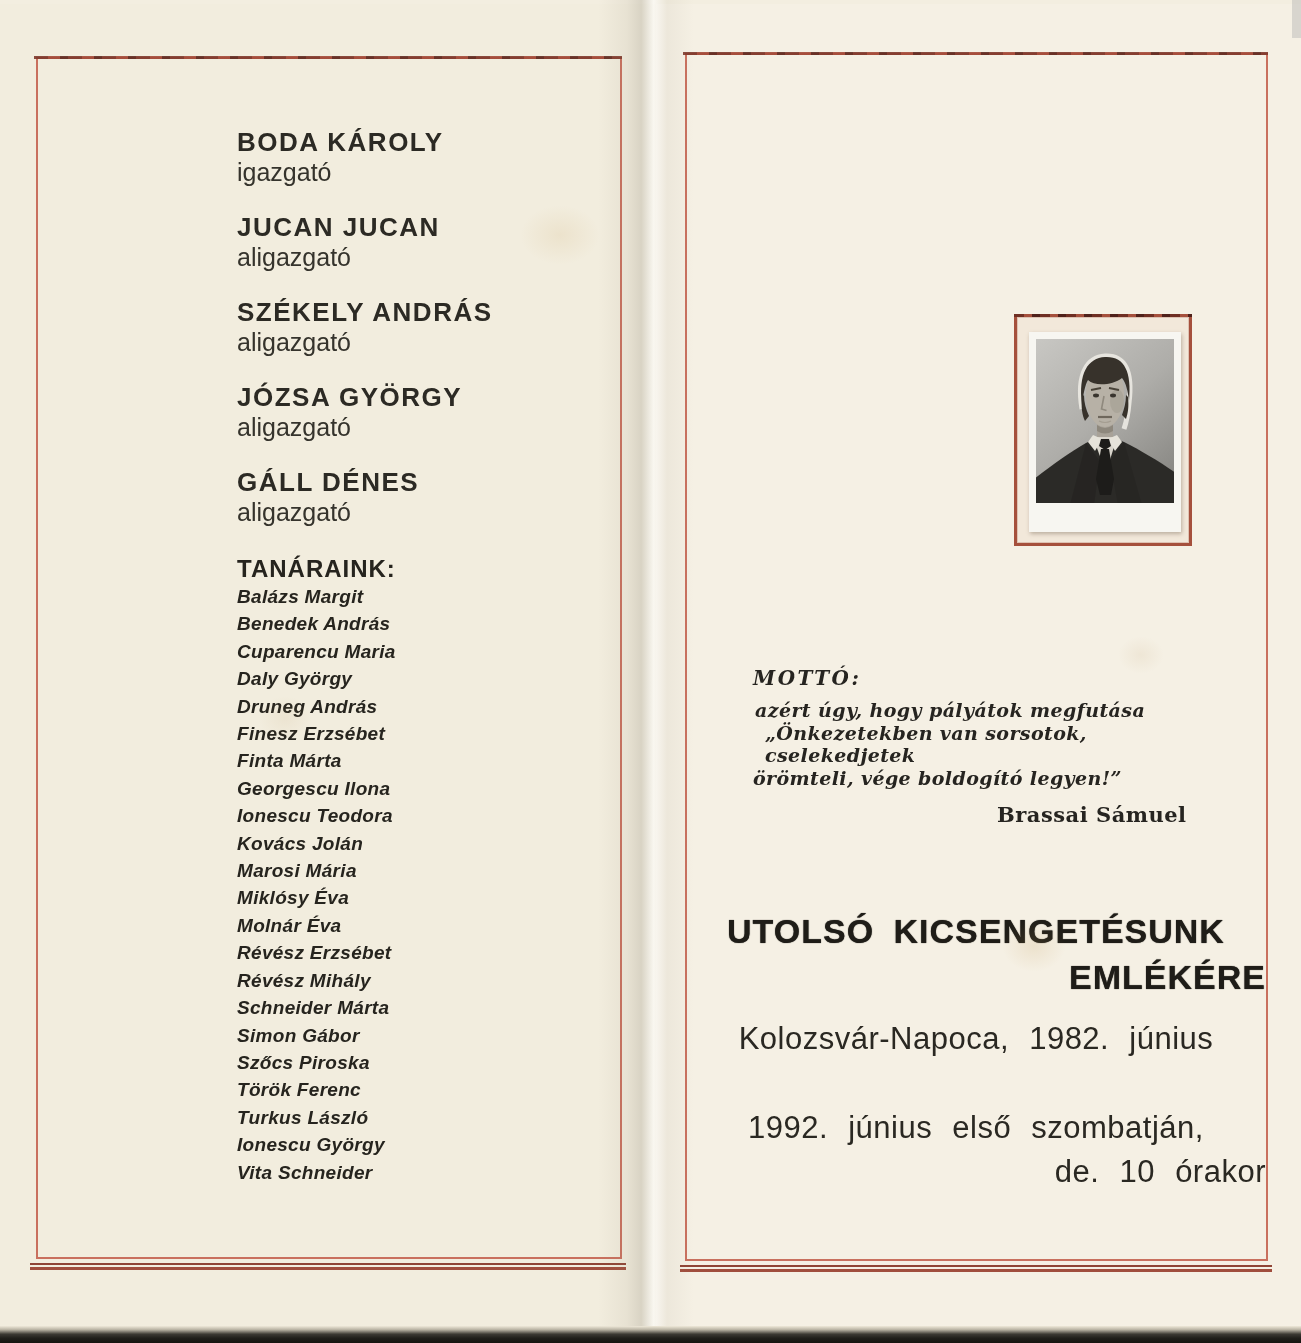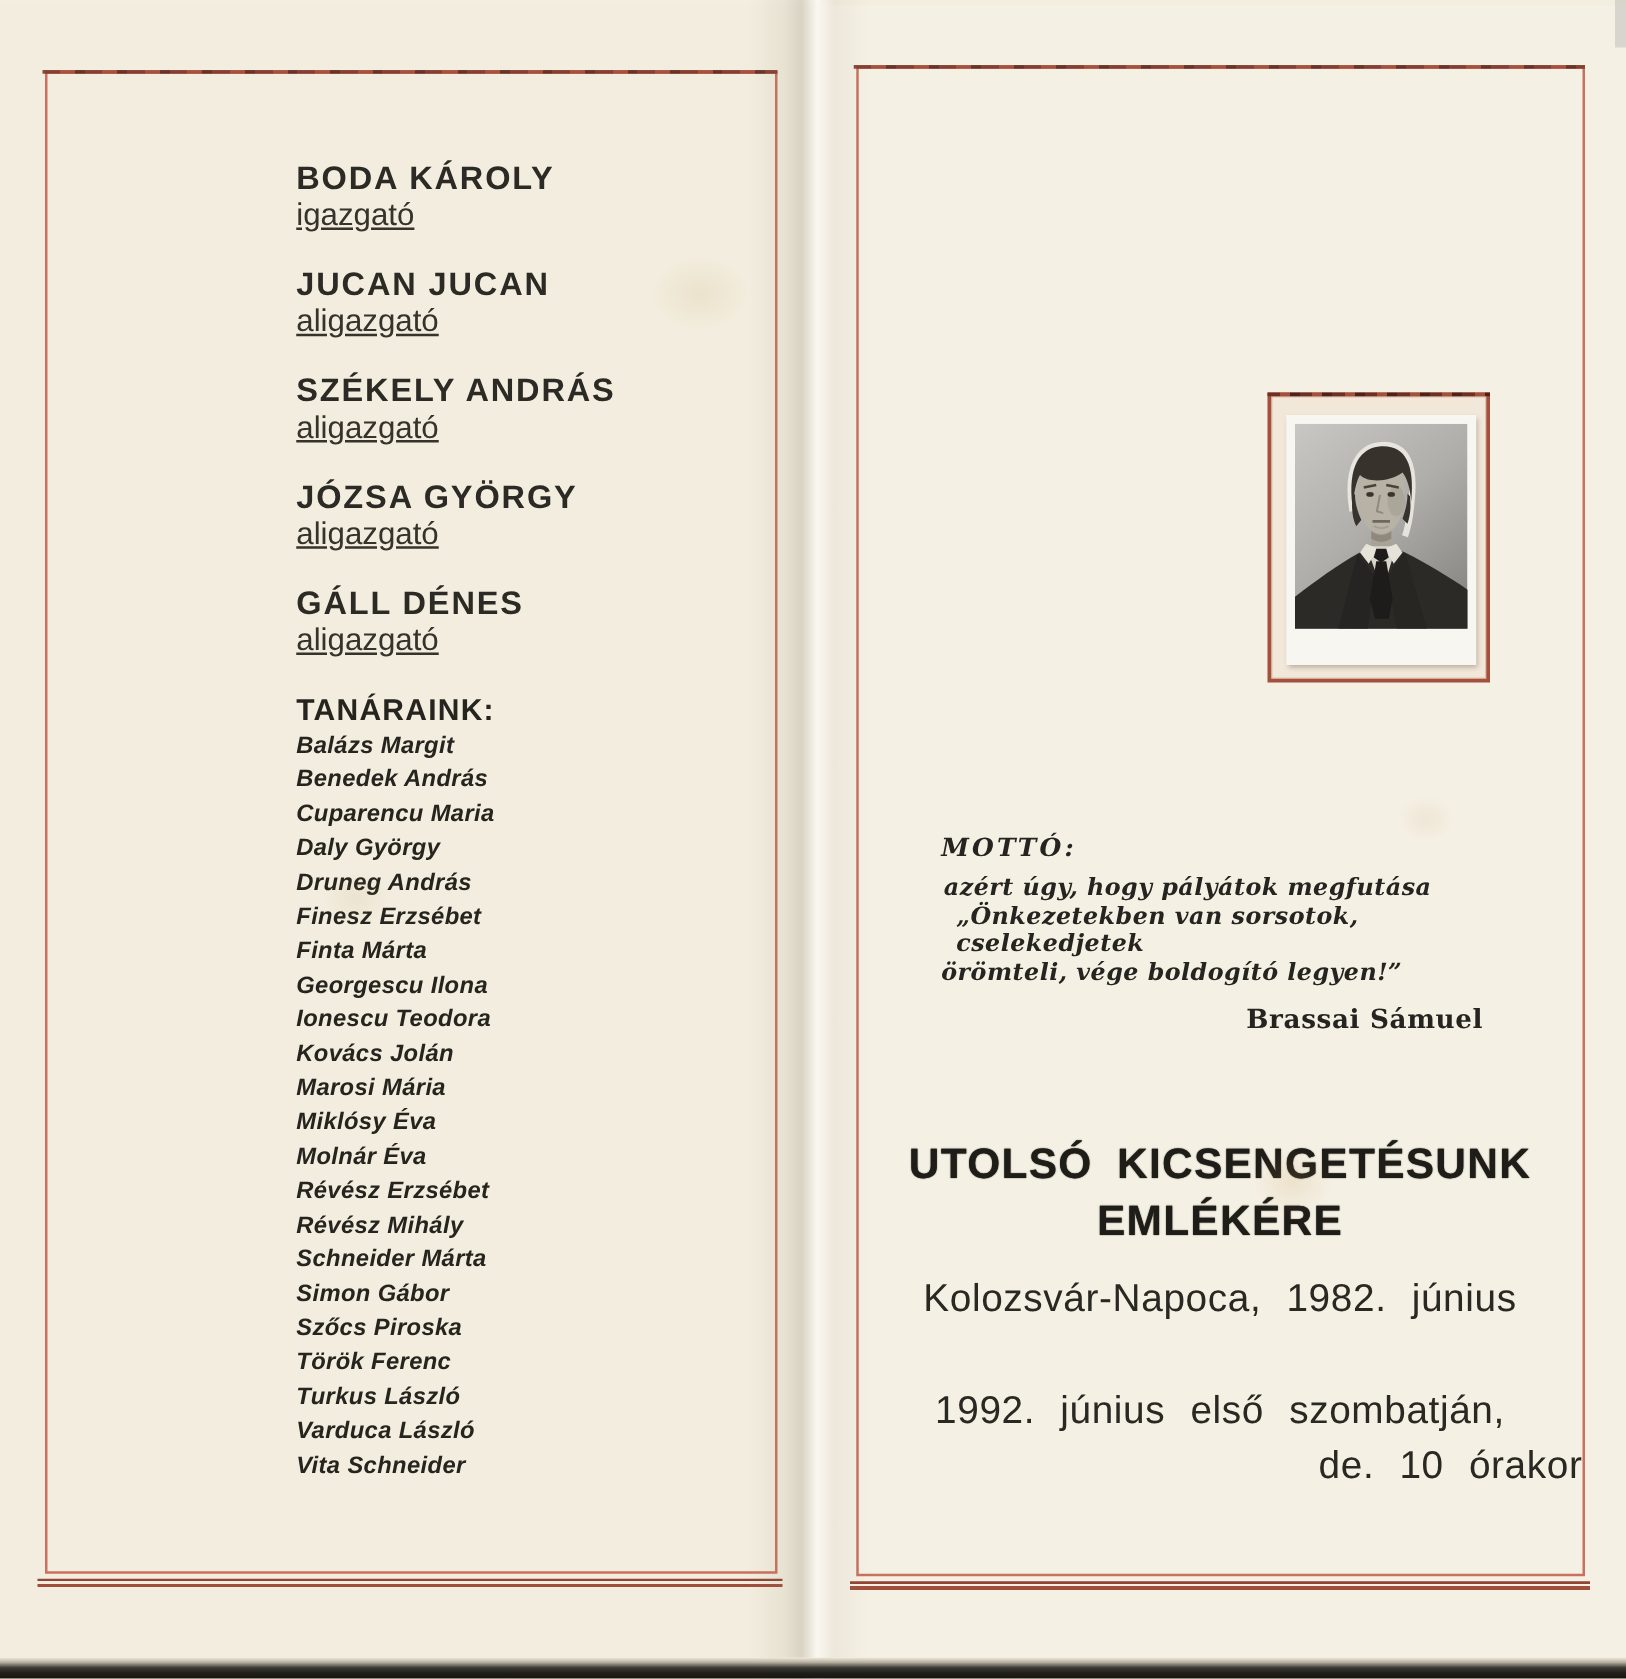--- a/index.html
+++ b/index.html
@@ -22,21 +22,21 @@
     repeating-linear-gradient(90deg,#7e382b 0 14px,#a34a38 14px 26px,#5f2a20 26px 34px);
     opacity:.9;}
   .rule-bottom{height:8px;background:
     linear-gradient(180deg,#8a3b2c 0 2px,rgba(0,0,0,0) 2px 4px,#9c4534 4px 7px,rgba(0,0,0,0) 7px 8px);
     opacity:.95;}
 
   
   .directors{position:absolute;left:237px;top:124px;}
   .director{height:85px;}
   .dname{font-size:26px;font-weight:bold;letter-spacing:1.5px;line-height:28px;color:#2c2a24;}
-  .dtitle{font-size:25px;line-height:28px;margin-top:2px;color:#35332c;text-decoration:underline;}
+  .dtitle{font-size:25px;line-height:28px;margin-top:2px;color:#35332c;}
   .teachers-block{position:absolute;left:237px;top:551px;}
   .theading{font-size:24px;font-weight:bold;letter-spacing:1px;line-height:28px;color:#26241e;}
   .tname{font-size:19px;font-weight:bold;letter-spacing:.3px;line-height:27.4px;color:#26241e;font-style:italic;}
 
   
   .photo-frame{position:absolute;left:1014px;top:314px;width:172px;height:226px;
     border:3px solid #a5503c;background:#f2e8da;
     box-shadow:inset 0 0 0 1px rgba(165,80,60,.25);}
   .photo-frame::before{content:"";position:absolute;left:-3px;top:-3px;right:-3px;height:3px;
     background:repeating-linear-gradient(90deg,#6f2f23 0 10px,#a5503c 10px 18px,#4f211a 18px 26px);}
@@ -123,21 +123,21 @@
           <div class="tname">Marosi Mária</div>
           <div class="tname">Miklósy Éva</div>
           <div class="tname">Molnár Éva</div>
           <div class="tname">Révész Erzsébet</div>
           <div class="tname">Révész Mihály</div>
           <div class="tname">Schneider Márta</div>
           <div class="tname">Simon Gábor</div>
           <div class="tname">Szőcs Piroska</div>
           <div class="tname">Török Ferenc</div>
           <div class="tname">Turkus László</div>
-          <div class="tname">Varduca László</div>
+          <div class="tname">Ionescu György</div>
           <div class="tname">Vita Schneider</div>
         </div>
     </div>
   </div>
 
   <div class="page page-right">
     <div class="frame frame-right"></div>
     <div class="rule rule-top" style="left:27px;top:48px;width:585px;"></div>
     <div class="rule rule-bottom" style="left:24px;top:1261px;width:592px;"></div>
   </div>
@@ -195,21 +195,21 @@
     <div class="motto-label">MOTTÓ:</div>
     <div class="motto-lines">
       <div class="motto-line">azért úgy, hogy pályátok megfutása</div>
       <div class="motto-line">„Önkezetekben van sorsotok, cselekedjetek</div>
       <div class="motto-line">örömteli, vége boldogító legyen!”</div>
     </div>
     <div class="motto-author">Brassai Sámuel</div>
   </div>
 
   <div class="rline title-line" style="top:912px;">UTOLSÓ KICSENGETÉSUNK</div>
-  <div class="rline title-line" style="top:958px;">EMLÉKÉRE</div>
+  <div class="rline title-line" style="top:958px;text-align:right;">EMLÉKÉRE</div>
   <div class="rline event-line" style="top:1021px;">Kolozsvár-Napoca, 1982. június</div>
   <div class="rline event-line" style="top:1110px;">1992. június első szombatján,</div>
   <div class="rline event-line" style="top:1154px;text-align:right;">de. 10 órakor</div>
 
   <div class="stain stain-a"></div>
   <div class="stain stain-b"></div>
   <div class="stain stain-c"></div>
   <div class="stain stain-d"></div>
   <div class="fold"></div>
   <div class="scan-corner"></div>

